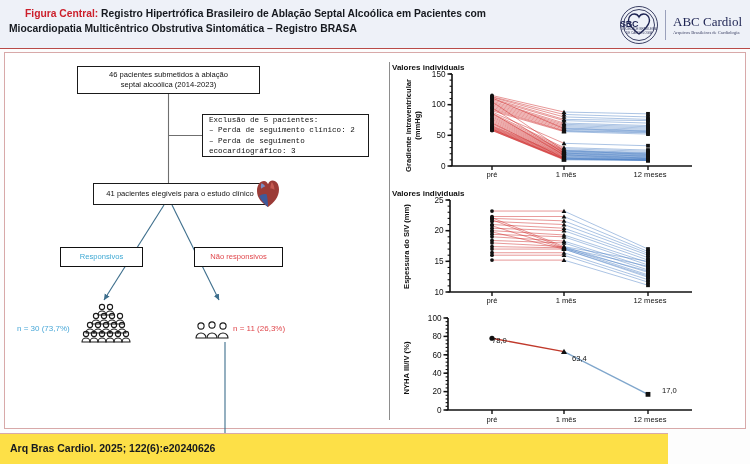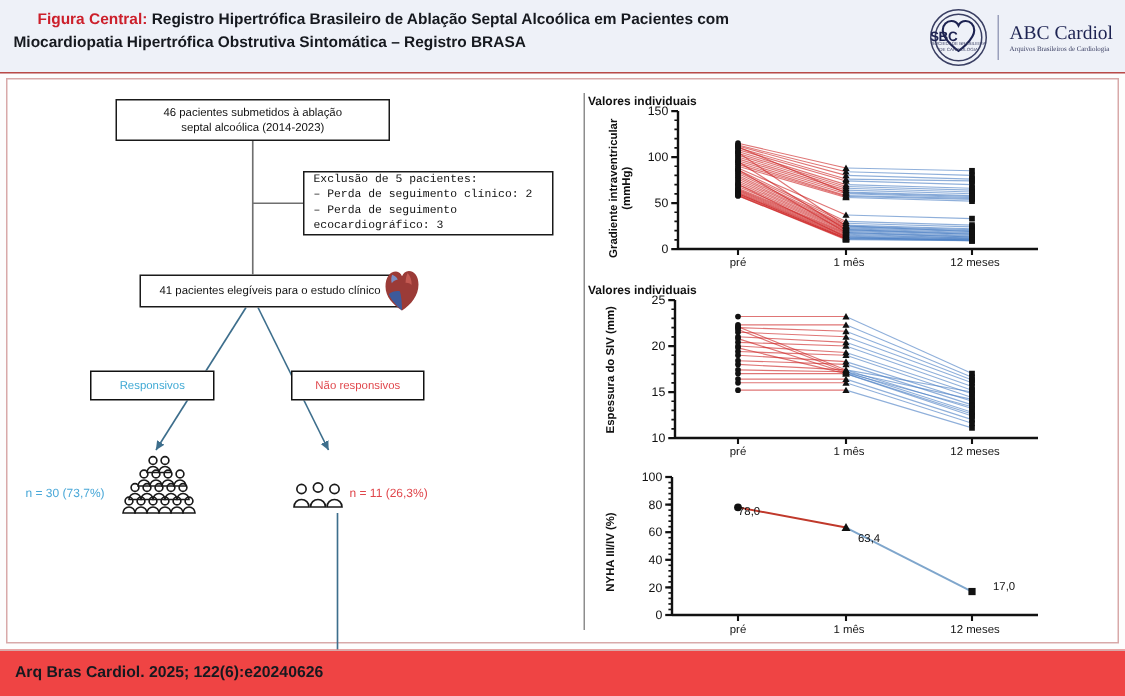--- a/index.html
+++ b/index.html
@@ -55,22 +55,22 @@
   .body-frame{
     position:absolute;left:4px;top:52px;width:742px;height:377px;
     border:1px solid #d8a9a9;box-sizing:border-box;background:#ffffff;
   }
   .vdivider{
     position:absolute;left:389px;top:62px;width:1px;height:358px;background:#8d8d8d;
   }
 
   
   .footer{
-    position:absolute;left:0;top:433px;width:750px;height:31px;
-    background:#ef4444;border-top:1px solid #d8a9a9;box-sizing:border-box;
+    position:absolute;left:0;top:433px;width:668px;height:31px;
+    background:#fde047;border-top:1px solid #d8a9a9;box-sizing:border-box;
   }
   .footer span{
     position:absolute;left:10px;top:8px;
     font-size:10.5px;font-weight:bold;color:#16191f;
   }
 
   
   .flow{position:absolute;left:4px;top:52px;width:386px;height:377px;}
   .fbox{
     position:absolute;border:1.6px solid #1a1a1a;background:#fff;
@@ -112,21 +112,21 @@
   .dlabel{position:absolute;font-size:7.6px;color:#111;text-align:center;}
 </style>
 </head>
 <body>
 
 <div class="page">
 
   <div class="header">
     <div class="header-inner">
       <span class="fc-label">Figura Central:</span><span> Registro Hipertrófica Brasileiro de Ablação Septal Alcoólica em Pacientes com</span><br>
-      <span>Miocardiopatia Hipertrófica Obstrutiva Sintomática – Registro BRASA</span>
+      <span>Miocardiopatia Multicêntrico Obstrutiva Sintomática – Registro BRASA</span>
     </div>
 
     <div class="logo">
       <div class="sbc-seal">
         <div class="ring"></div>
         <div class="ring2"></div>
         <svg class="heart" viewBox="0 0 24 22">
           <path d="M12 21 C12 21 1.5 13.5 1.5 7.2 C1.5 3.4 4.3 1 7.2 1 C9.4 1 11.2 2.3 12 4 C12.8 2.3 14.6 1 16.8 1 C19.7 1 22.5 3.4 22.5 7.2 C22.5 13.5 12 21 12 21 Z" fill="none" stroke="#1d2352" stroke-width="1.4"></path>
         </svg>
         <div class="txt">SBC</div>

